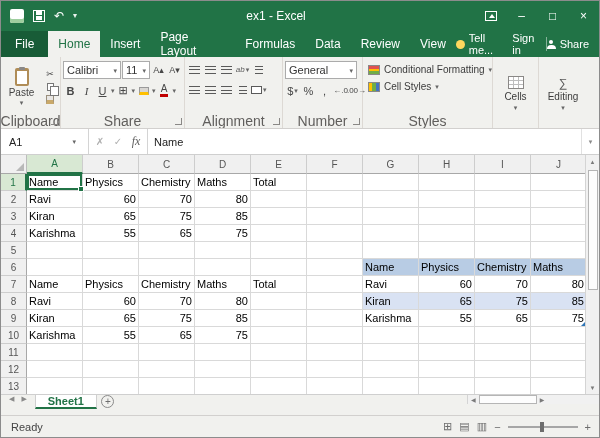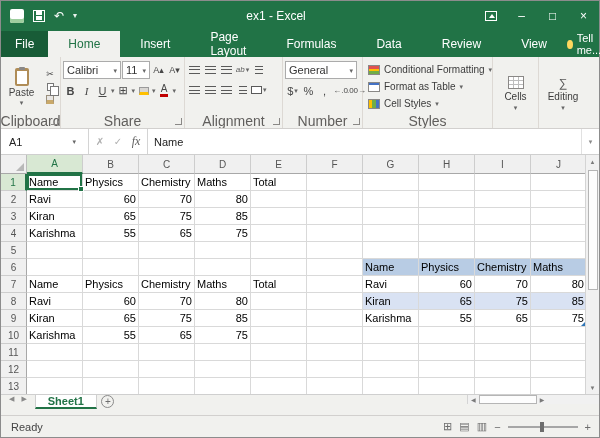--- a/index.html
+++ b/index.html
@@ -17,21 +17,21 @@
   .qat .caret{font-size:8px;opacity:.9}
   .tb-title{flex:1;text-align:center;white-space:nowrap;overflow:hidden}
   .win-controls{display:flex;height:100%}
   .win-btn{width:31px;height:100%;display:flex;align-items:center;justify-content:center;font-size:12px}
   .ribbon-opt-icon{width:12px;height:10px;border:1px solid #fff;position:relative}
   .ribbon-opt-icon::after{content:"";position:absolute;left:3px;top:2px;border-left:3px solid transparent;border-right:3px solid transparent;border-bottom:4px solid #fff}
 
   
   .tabrow{height:26px;flex:0 0 auto;background:var(--accent,#217346);display:flex;align-items:stretch;color:#fff;font-size:12px}
   .file-tab{display:flex;align-items:center;padding:0 14px;background:#185c37}
-  .rtab{display:flex;align-items:center;padding:0 20px}
+  .rtab{display:flex;align-items:center;padding:0 10px}
   .rtab.active{background:var(--ribbon-bg,#f1f1ee);color:var(--accent,#217346)}
   .tab-right{margin-left:auto;display:flex;align-items:center;gap:0;padding-right:10px;font-size:11px}
   .bulb{width:9px;height:9px;border-radius:50%;background:#ffd75e;display:inline-block}
   .tellme{display:flex;align-items:center;gap:4px}
   .vdiv{width:1px;height:14px;background:rgba(255,255,255,.45)}
   .person-icon{width:9px;height:9px;position:relative;display:inline-block}
   .person-icon::before{content:"";position:absolute;left:2.5px;top:0;width:4px;height:4px;border-radius:50%;background:#fff}
   .person-icon::after{content:"";position:absolute;left:0;bottom:0;width:9px;height:4px;border-radius:4px 4px 0 0;background:#fff}
 
   
@@ -296,25 +296,20 @@
     </div>
 
     <div class="rgroup" style="width:130px">
       <div class="rgroup-content col" style="gap:0">
         <div class="style-row">
           <span class="sicon icon-cond"></span>
           <span>Conditional Formatting</span>
           <span class="caret">▾</span>
         </div>
         <div class="style-row">
-          <span class="sicon icon-table"></span>
-          <span>Format as Table</span>
-          <span class="caret">▾</span>
-        </div>
-        <div class="style-row">
           <span class="sicon icon-cellstyles"></span>
           <span>Cell Styles</span>
           <span class="caret">▾</span>
         </div>
       </div>
       <div class="rgroup-label">Styles</div>
     </div>
 
     <div class="rgroup" style="width:46px">
       <div class="bigbtn">

